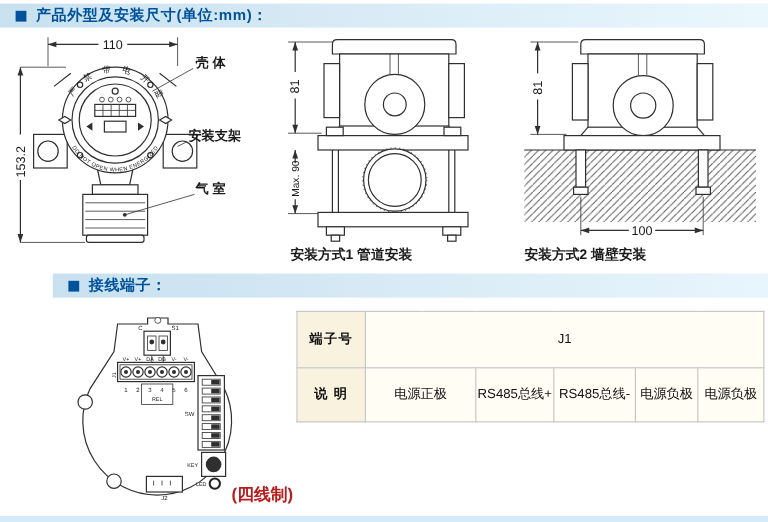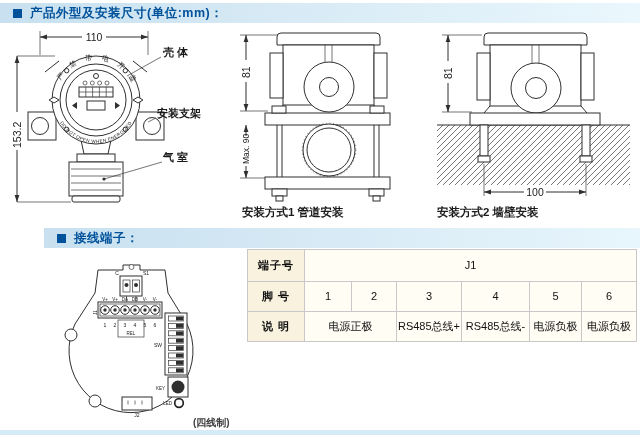--- a/index.html
+++ b/index.html
@@ -18,22 +18,22 @@
   svg .filld{fill:#2f2f2f;stroke:none;}
   svg text{fill:#1a1a1a;font-family:"Liberation Sans","DejaVu Sans",sans-serif;}
   .dimtxt{font-size:10.5px;}
   .dimtxts{font-size:8.5px;}
   .lbl{font-size:11px;font-weight:bold;}
   .cap{font-size:11.5px;font-weight:bold;}
   .tiny{font-size:5px;}
   .tiny2{font-size:4.5px;}
   .ringtxt{font-size:7px;letter-spacing:9px;fill:#222;}
   .ringtxte{font-size:4.6px;letter-spacing:.4px;fill:#222;}
-  .fourwire{position:absolute;left:193px;top:416px;font-size:10px;font-weight:600;color:#404040;}
-  table.term{position:absolute;left:247px;top:249px;width:389px;height:93px;
+  .fourwire{position:absolute;left:193px;top:404px;font-size:14px;font-weight:600;color:#b91c1c;}
+  table.term{position:absolute;left:247px;top:259px;width:389px;height:93px;
              border-collapse:collapse;table-layout:fixed;font-size:11px;color:#111;}
   table.term td{border:1px solid #c8c8c8;text-align:center;vertical-align:middle;
                 background:#fffdf4;padding:0;}
   table.term td.rowlab{background:#f9f2df;font-weight:bold;letter-spacing:1px;}
 </style>
 </head>
 <body>
 
 <div class="stage">
 
@@ -314,29 +314,20 @@
         <col style="width:68px">
         <col style="width:52px">
         <col style="width:55px">
     </colgroup>
     <tbody>
         <tr style="height:24px">
       <td class="rowlab">端子号</td>
       <td colspan="6">J1</td>
     </tr>
     <tr style="height:23px">
-      <td class="rowlab">脚 号</td>
-      <td>1</td>
-      <td>2</td>
-      <td>3</td>
-      <td>4</td>
-      <td>5</td>
-      <td>6</td>
-    </tr>
-    <tr style="height:23px">
       <td class="rowlab">说 明</td>
       <td colspan="2">电源正极</td>
       <td>RS485总线+</td>
       <td>RS485总线-</td>
       <td>电源负极</td>
       <td>电源负极</td>
     </tr>
   </tbody>
     </table>
 

